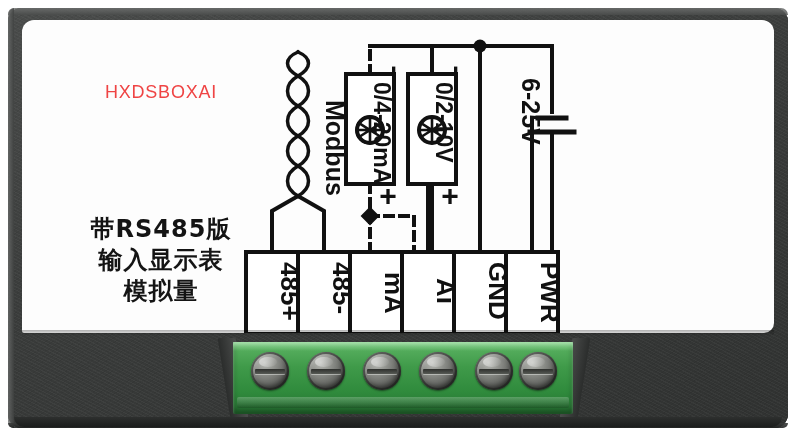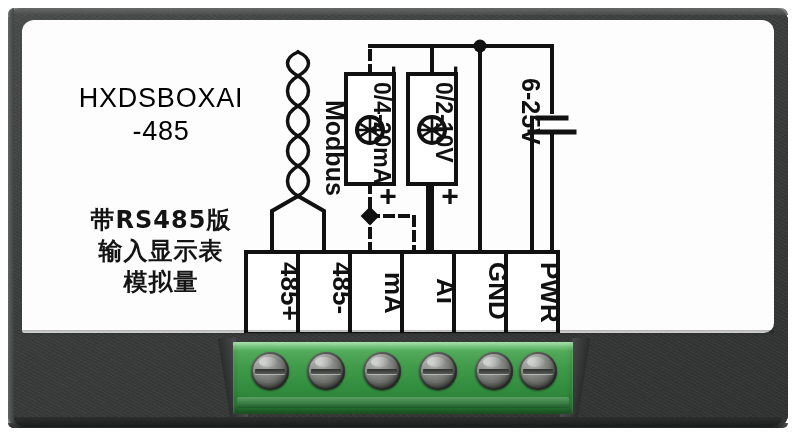--- a/index.html
+++ b/index.html
@@ -39,29 +39,29 @@
 
   
   .face{
     position:absolute;left:22px;top:20px;width:752px;height:313px;
     background:#fdfdfd;border-radius:12px 12px 10px 2px;
   }
 
   
   .brand{
     position:absolute;left:34px;top:62px;width:210px;text-align:center;
-    color:#000000;line-height:1.22;
-    font-size:27px;letter-spacing:.8px;font-weight:400;
+    color:#ef4444;line-height:1.22;
+    font-size:18px;letter-spacing:.8px;font-weight:400;
     font-family:"Liberation Sans","DejaVu Sans",sans-serif;
   }
   .brand .l2{display:block;}
 
   
   .cn-block{
-    position:absolute;left:34px;top:185px;width:210px;text-align:center;
+    position:absolute;left:34px;top:194px;width:210px;text-align:center;
     color:#141414;line-height:1.30;
     font-size:24px;font-weight:700;letter-spacing:1px;
     font-family:"DejaVu Sans","Liberation Sans",sans-serif;
   }
   .cn-block span{display:block;}
 
   
   .schem{position:absolute;left:0;top:0;width:752px;height:313px;pointer-events:none;}
 
   
@@ -131,21 +131,20 @@
     <div class="body-texture"></div>
     <div class="body-hi-top"></div>
     <div class="body-hi-left"></div>
     <div class="body-hi-bottom"></div>
   </div>
 
   <div class="face">
 
     <div class="brand">
       <span>HXDSBOXAI</span>
-      <span class="l2">-485</span>
     </div>
 
     <div class="cn-block">
       <span>带RS485版</span>
       <span>输入显示表</span>
       <span>模拟量</span>
     </div>
 
     <svg class="schem" viewBox="0 0 752 313">
       <g fill="none" stroke="#111111" stroke-width="4" stroke-linecap="square">

